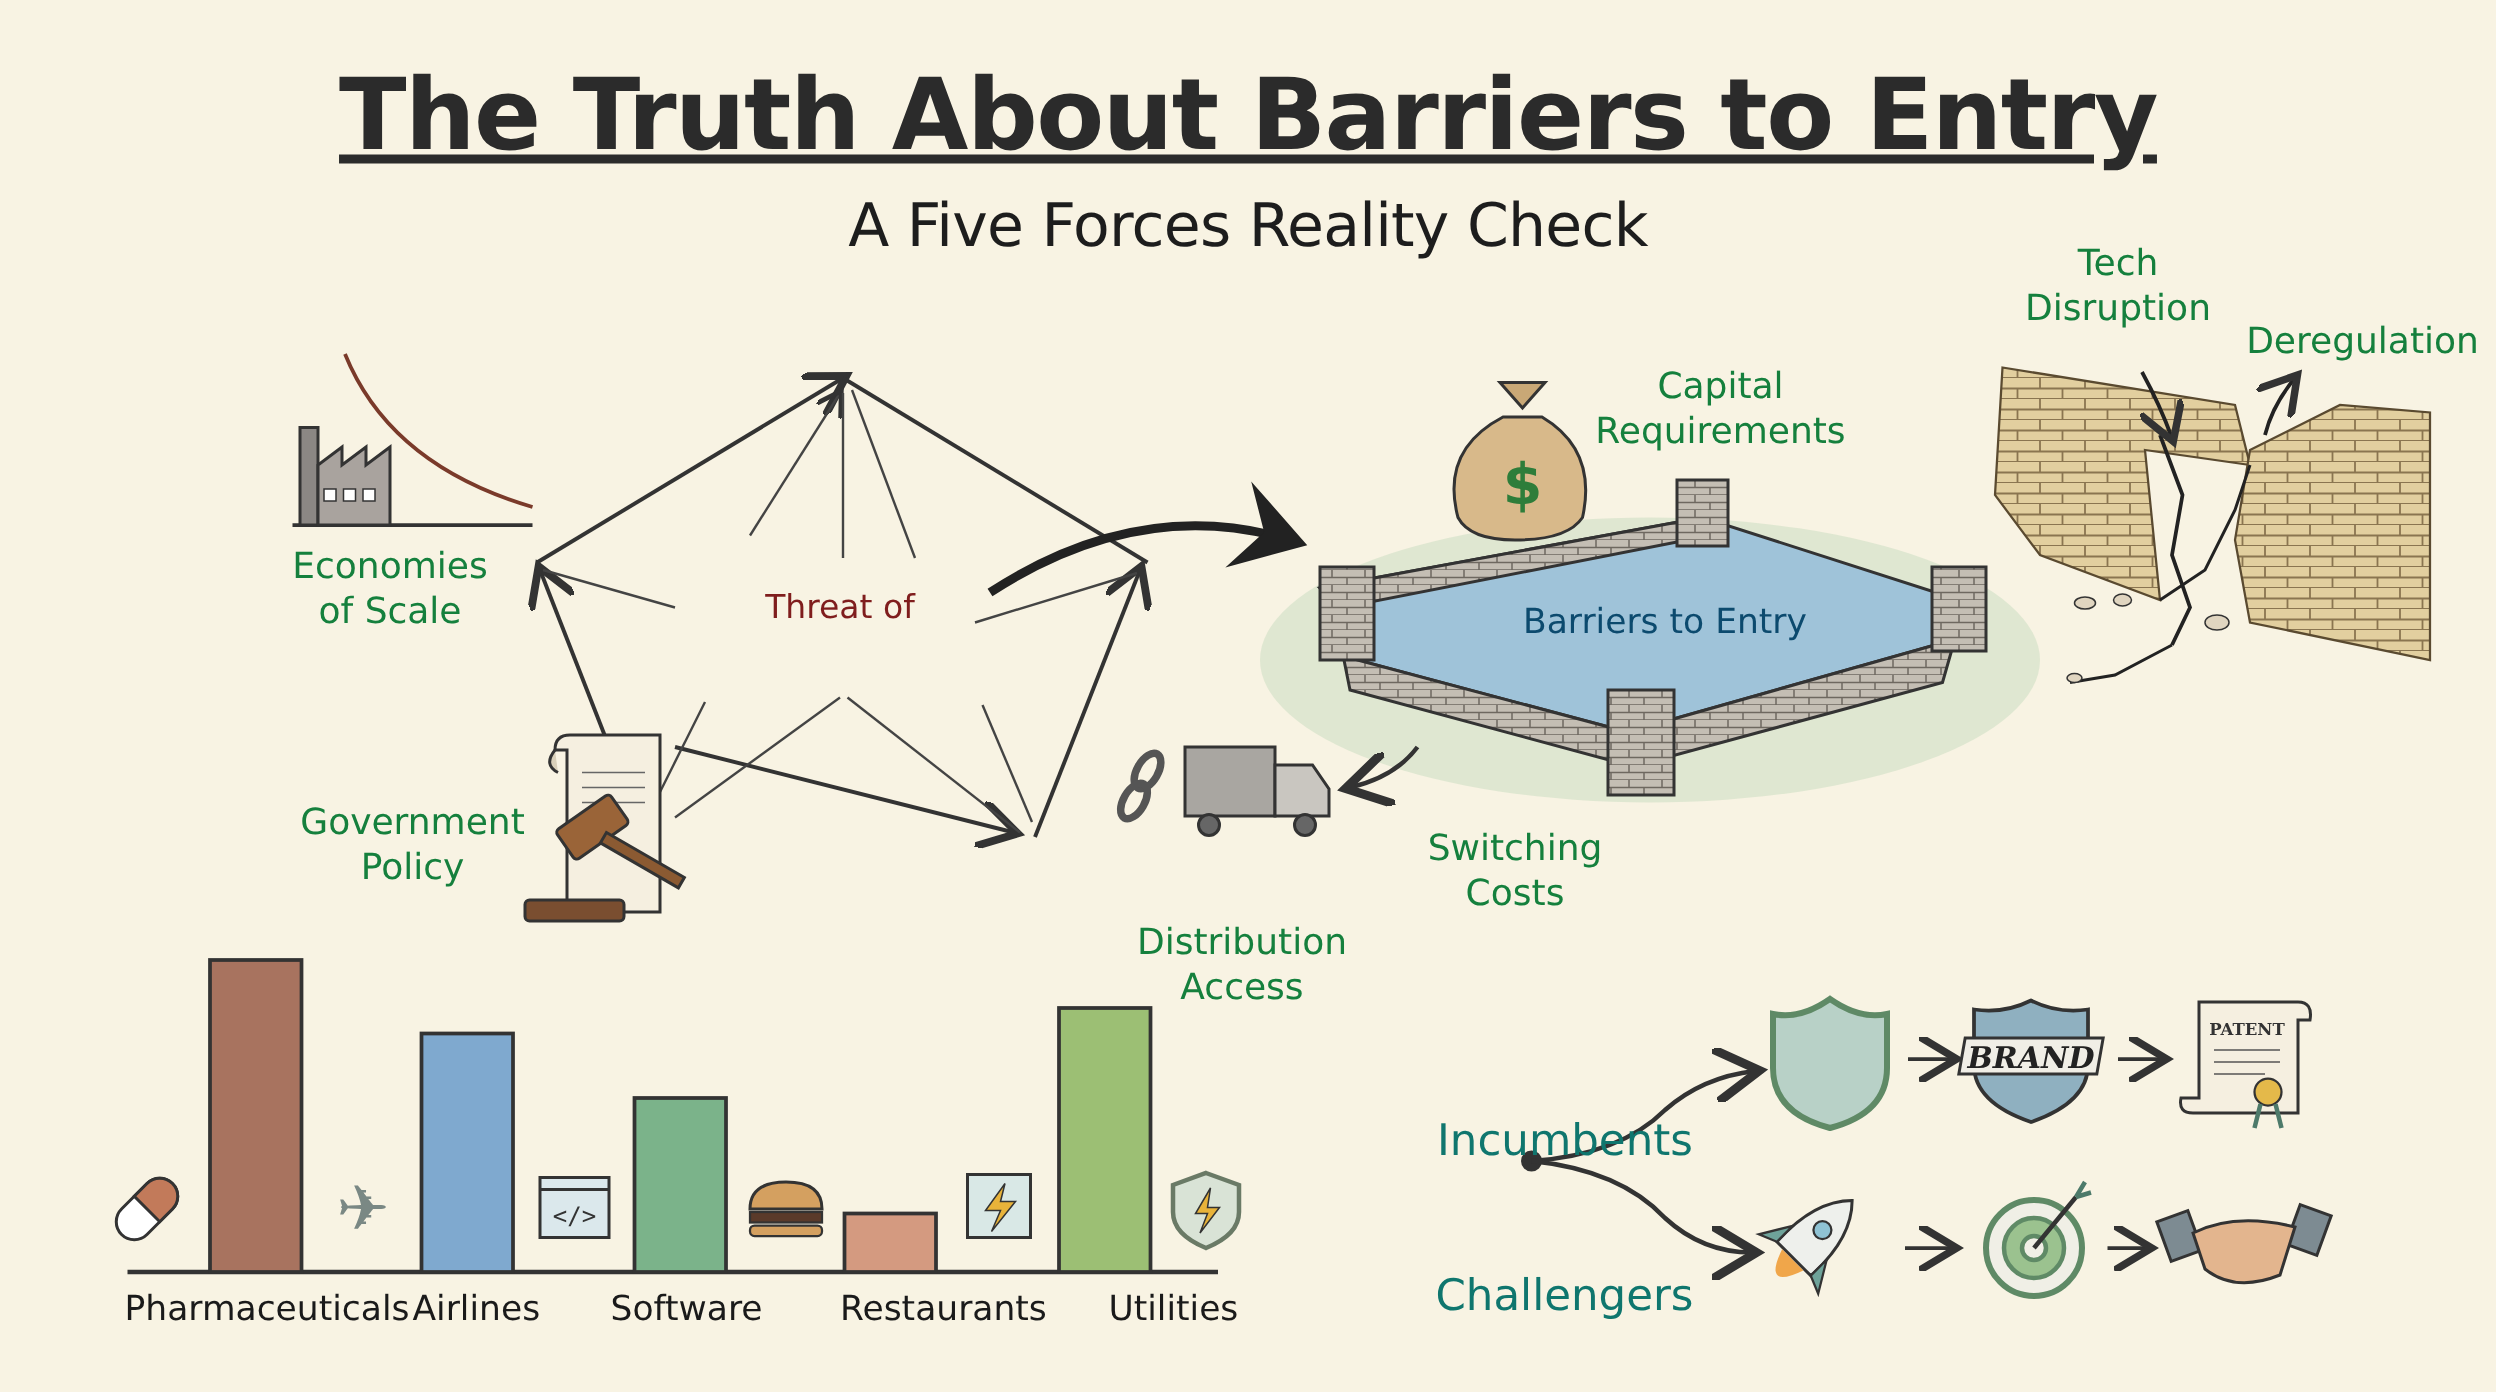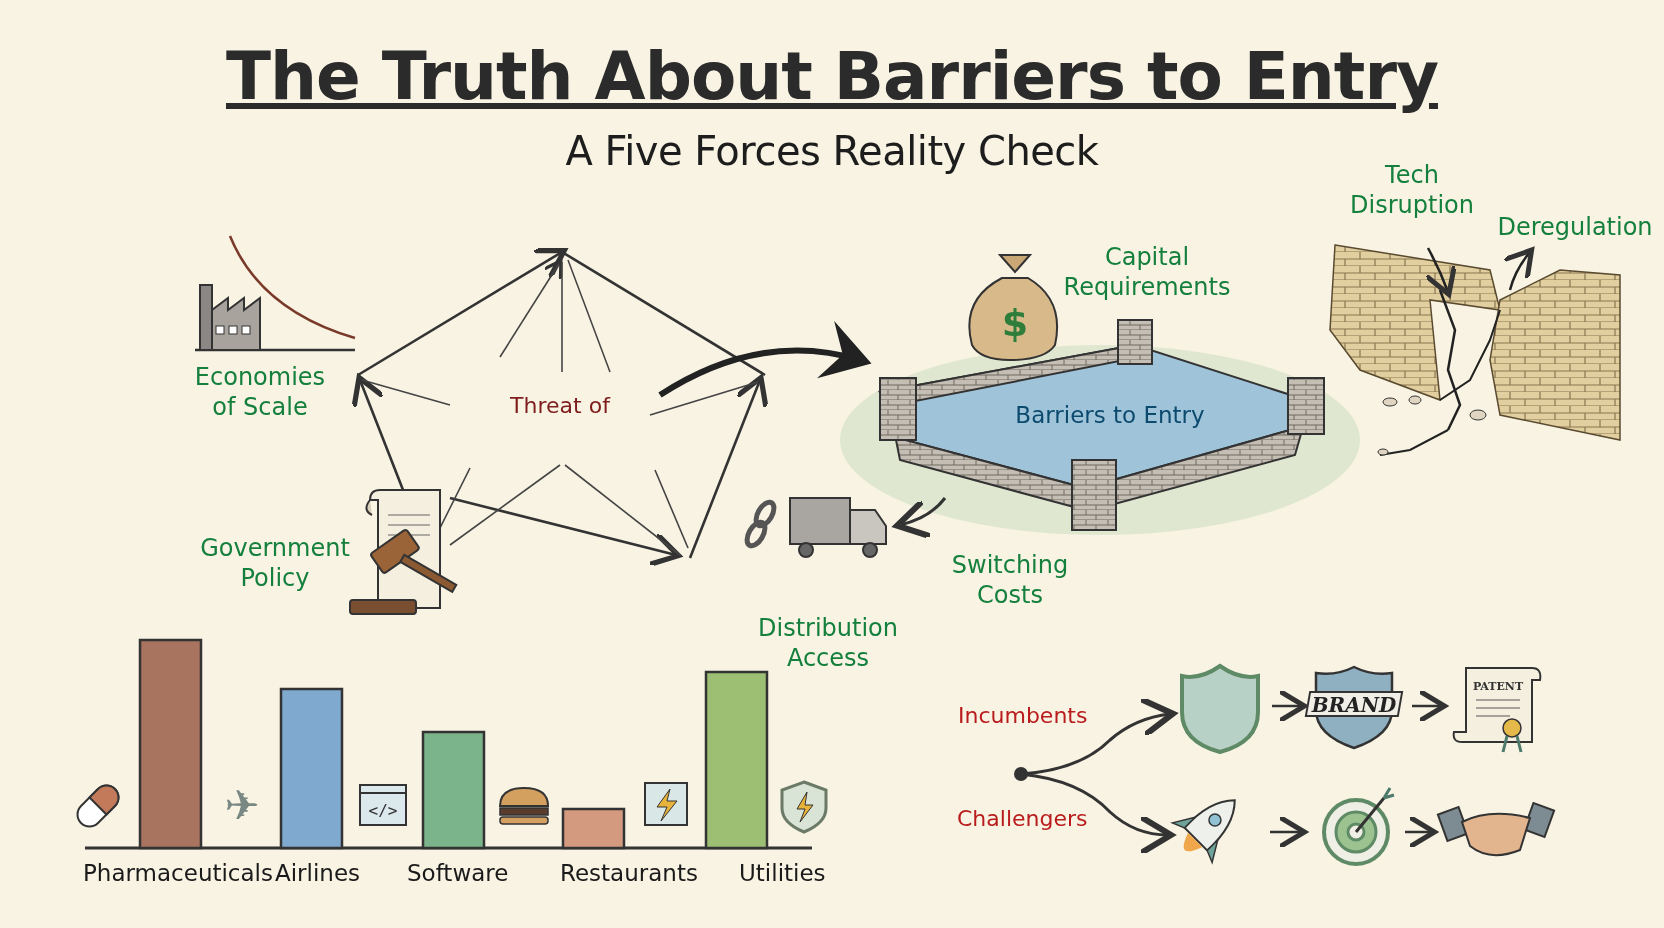--- a/index.html
+++ b/index.html
@@ -5,21 +5,21 @@
   html,body{margin:0;padding:0;}
   body{width:1664px;height:928px;background:#f8f3e3;font-family:"DejaVu Sans",sans-serif;color:#222;position:relative;overflow:hidden;}
   .abs{position:absolute;}
   .title{left:0;width:1664px;top:38px;text-align:center;font-size:66px;font-weight:bold;color:#2b2b2b;letter-spacing:-1px;text-decoration:underline;}
   .subtitle{left:0;width:1664px;top:128px;text-align:center;font-size:40px;color:#1d1d1d;letter-spacing:-0.5px;}
   .lbl{font-size:24px;line-height:30px;text-align:center;color:#15803d;white-space:nowrap;}
   .center-lbl{font-size:22px;line-height:40px;text-align:center;color:#7f1d1d;}
   .moat-lbl{font-size:23px;color:#0c4a6e;}
   svg{position:absolute;left:0;top:0;}
   .bar-cat{font-size:23px;color:#1a1a1a;white-space:nowrap;}
-  .path-lbl{font-size:22px;color:#b91c1c;}
+  .path-lbl{font-size:29px;color:#0f766e;margin-top:40px;}
 </style>
 </head>
 <body>
 
 <div class="abs title">The Truth About Barriers to Entry</div>
 <div class="abs subtitle">A Five Forces Reality Check</div>
 
 <svg width="1664" height="928" viewBox="0 0 1664 928">
   <defs>
     <marker id="ah" markerWidth="12" markerHeight="12" refX="9" refY="6" orient="auto">

